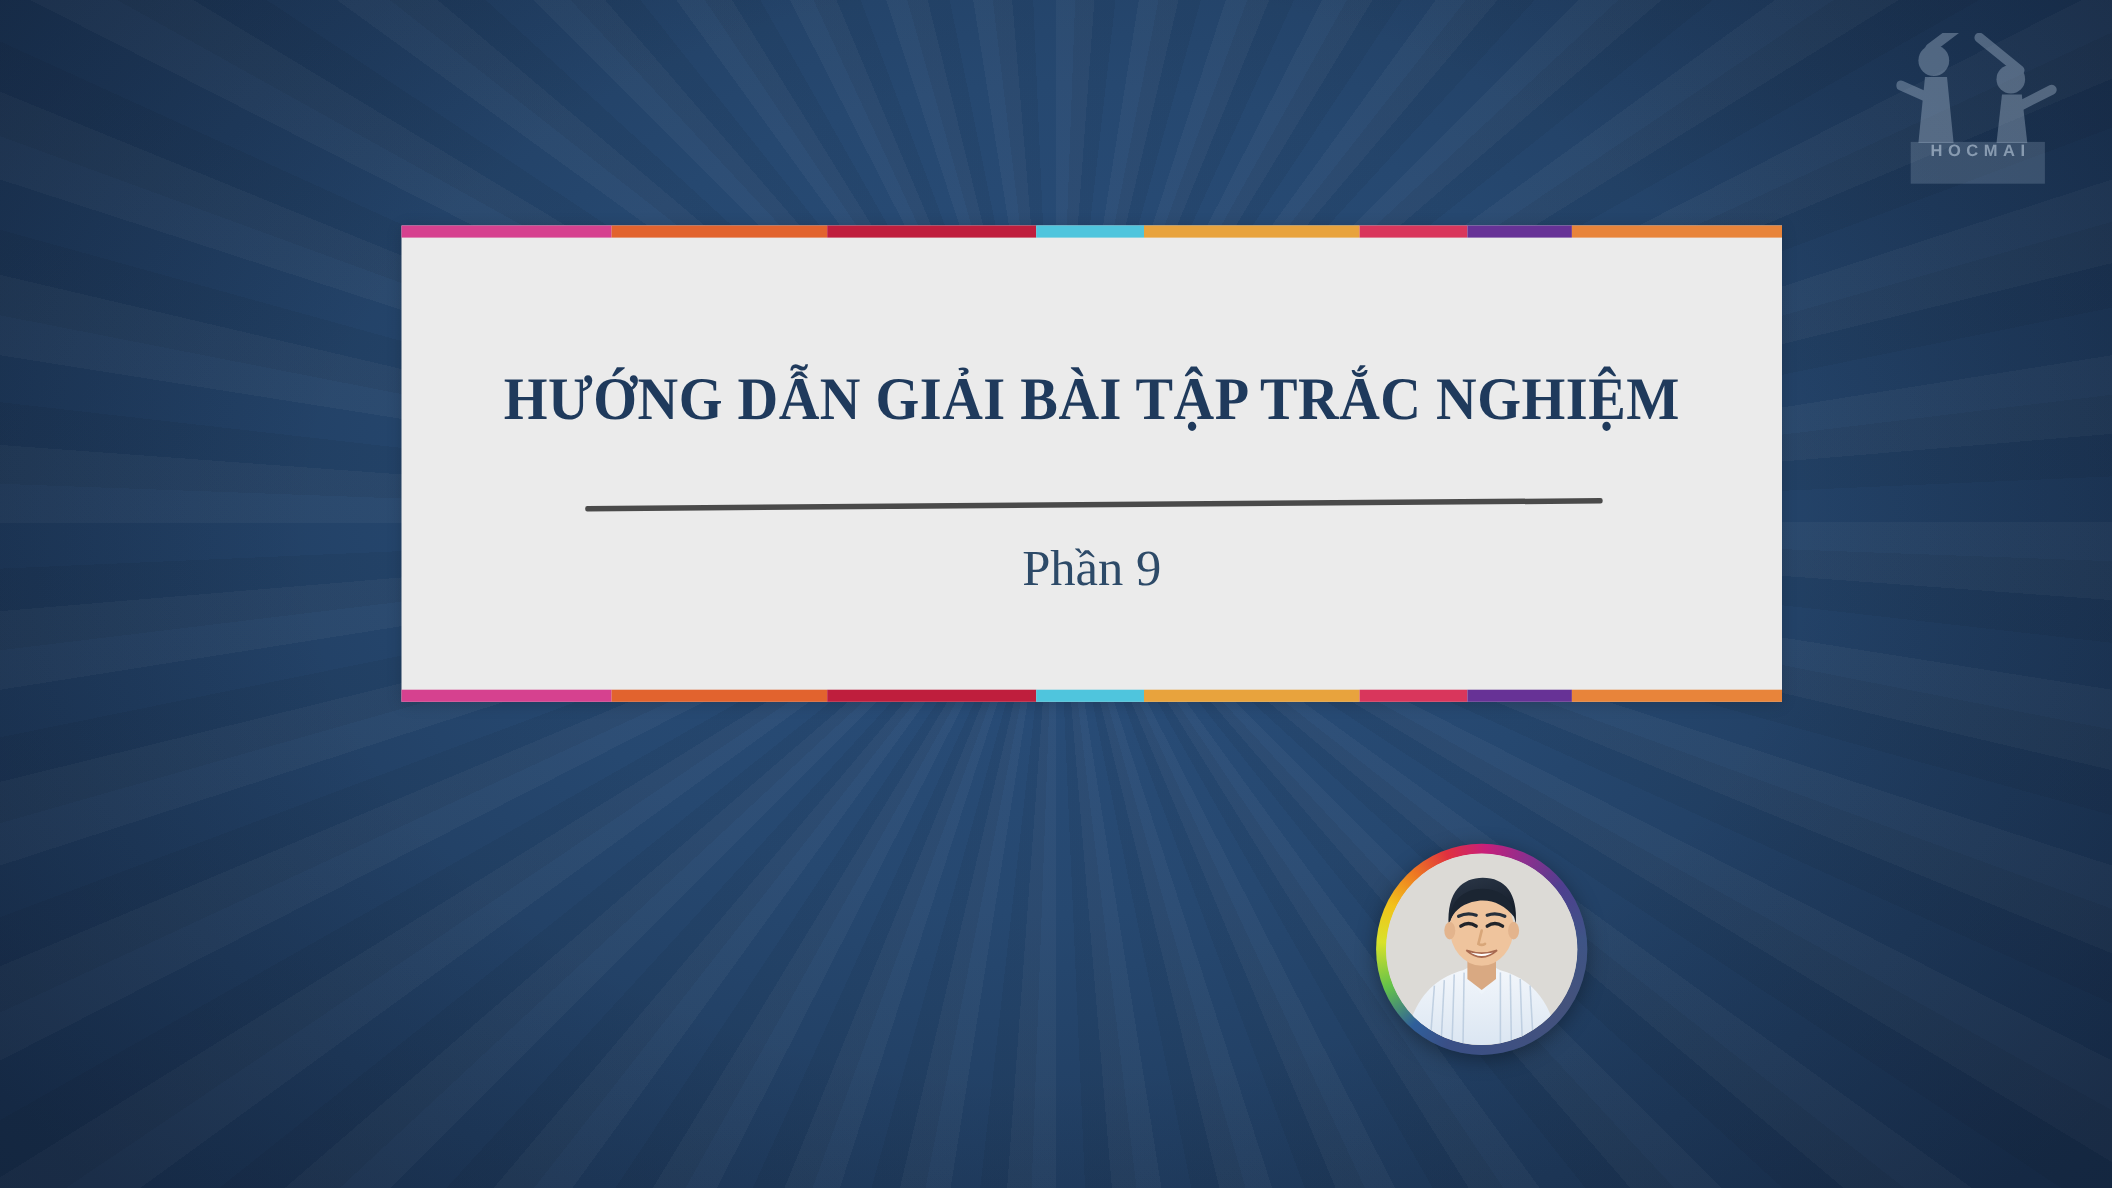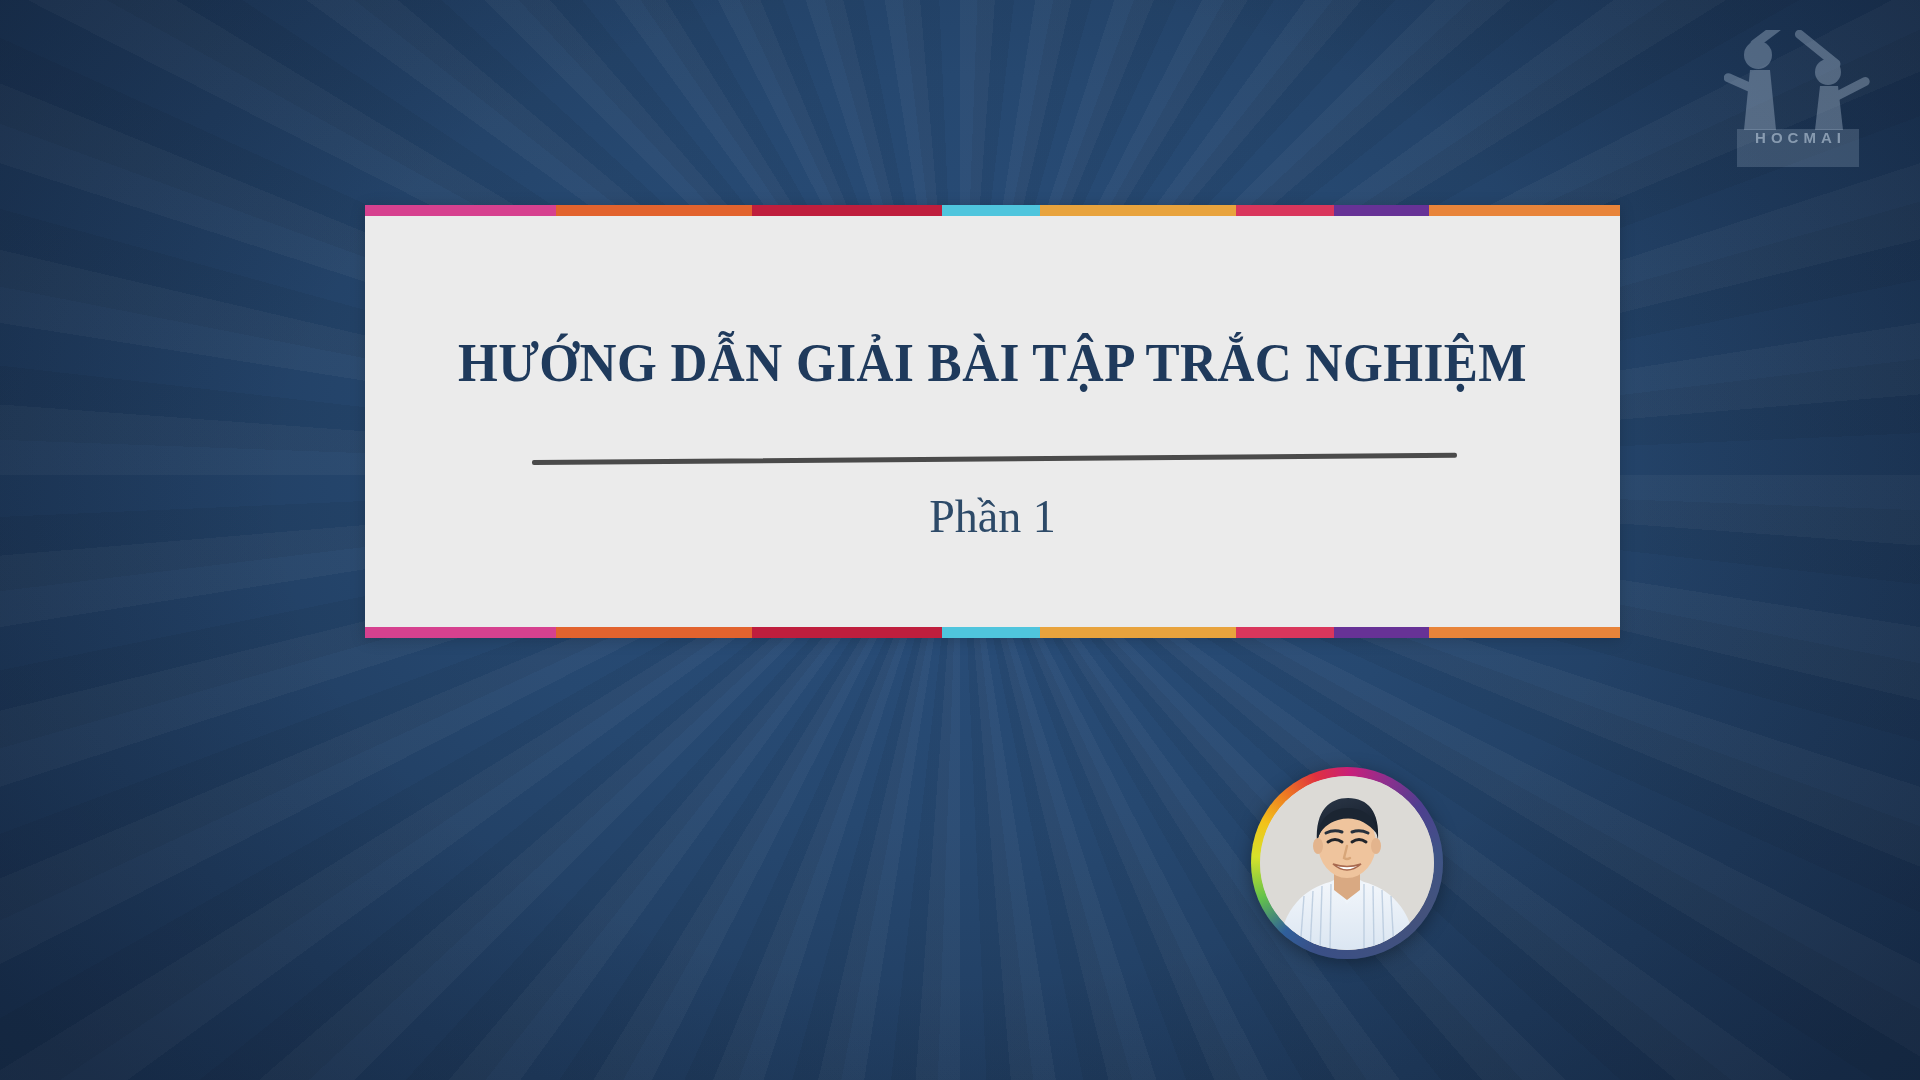--- a/index.html
+++ b/index.html
@@ -279,21 +279,21 @@
         <i style="background: rgb(79, 197, 221); width: 7.8%;"></i>
         <i style="background: rgb(232, 163, 61); width: 15.6%;"></i>
         <i style="background: rgb(217, 54, 92); width: 7.8%;"></i>
         <i style="background: rgb(103, 50, 150); width: 7.6%;"></i>
         <i style="background: rgb(232, 132, 58); width: 15.2%;"></i>
       </div>
 
     <div class="card-inner">
       <div class="title">HƯỚNG DẪN GIẢI BÀI TẬP TRẮC NGHIỆM</div>
       <div class="title-rule"></div>
-      <div class="subtitle">Phần 1</div>
+      <div class="subtitle">Phần 9</div>
     </div>
 
     <div class="stripe bottom">
         <i style="background: rgb(214, 65, 143); width: 15.2%;"></i>
         <i style="background: rgb(226, 99, 46); width: 15.6%;"></i>
         <i style="background: rgb(191, 30, 61); width: 15.2%;"></i>
         <i style="background: rgb(79, 197, 221); width: 7.8%;"></i>
         <i style="background: rgb(232, 163, 61); width: 15.6%;"></i>
         <i style="background: rgb(217, 54, 92); width: 7.8%;"></i>
         <i style="background: rgb(103, 50, 150); width: 7.6%;"></i>

